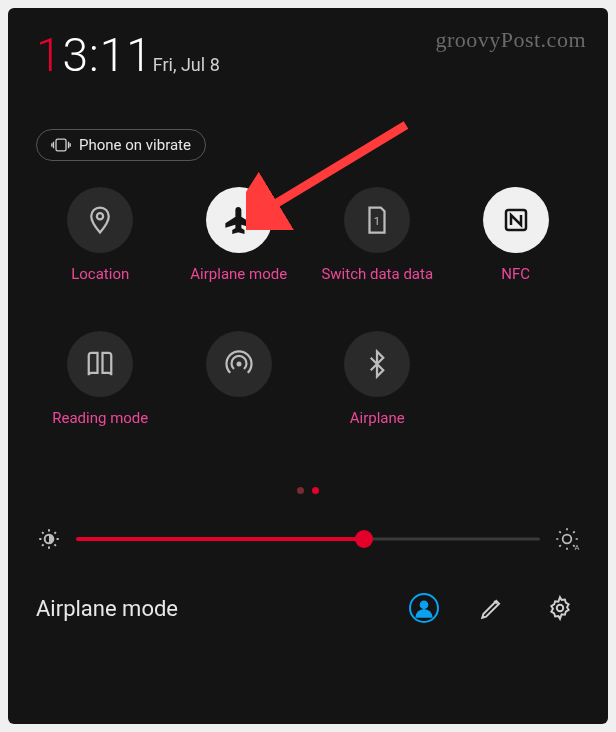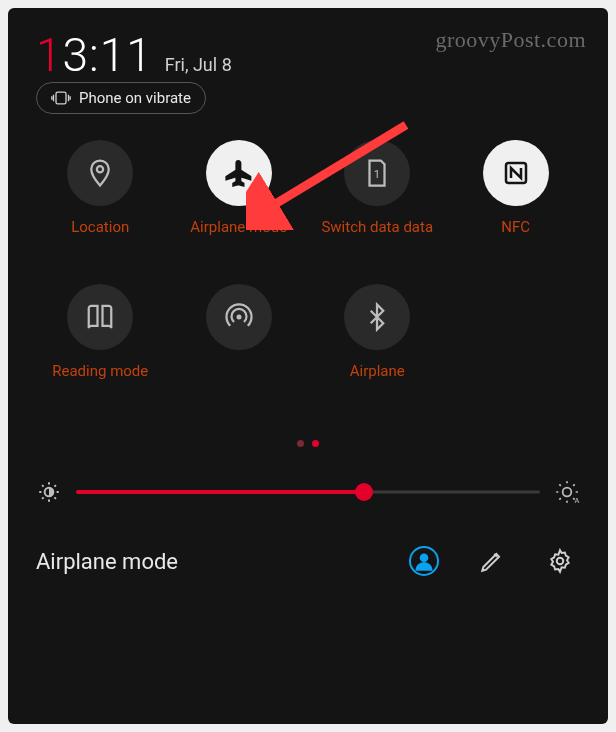--- a/index.html
+++ b/index.html
@@ -20,52 +20,53 @@
     }
     .watermark {
       position: absolute;
       top: 19px;
       right: 22px;
       color: #6a6a6a;
       font-family: Georgia, serif;
       font-size: 22px;
       letter-spacing: 0.5px;
     }
-    .header { display: flex; align-items: baseline; gap: 12px; }
+    .header { display: flex; align-items: baseline; margin-bottom: 14px; }
     .time { font-size: 46px; font-weight: 300; color: #fff; letter-spacing: 1px; }
     .time .red { color: #e3002a; }
     .date { font-size: 18px; color: #d0d0d0; text-align: right; }
     .vibrate-pill {
       border: 1px solid #555;
       border-radius: 22px;
       padding: 6px 14px;
       display: inline-flex;
       align-items: center;
       gap: 8px;
       font-size: 15px;
       color: #e8e8e8;
       margin-bottom: 26px;
       cursor: pointer;
+      margin-top: 33px;
     }
     .vibrate-icon { width: 20px; height: 16px; }
     .tiles {
       display: grid;
       grid-template-columns: repeat(4, 1fr);
       column-gap: 10px;
       row-gap: 28px;
       margin-bottom: 40px;
     }
     .tile { display: flex; flex-direction: column; align-items: center; gap: 12px; cursor: pointer; }
     .tile-circle {
       width: 66px; height: 66px; border-radius: 50%;
       display: flex; align-items: center; justify-content: center;
     }
     .tile-circle.off { background: #2a2a2a; }
     .tile-circle.on  { background: #f0f0f0; }
-    .tile-label { font-size: 15px; color: #c2410c; text-align: center; line-height: 1.25; min-height: 38px; }
+    .tile-label { font-size: 15px; color: #ec4899; text-align: center; line-height: 1.25; min-height: 38px; }
     .tile svg { width: 30px; height: 30px; }
     .tile-circle.off svg { stroke: #bdbdbd; fill: none; }
     .tile-circle.on  svg { stroke: #141414; fill: none; }
     .pager { display: flex; justify-content: center; gap: 8px; margin-bottom: 32px; }
     .dot { width: 7px; height: 7px; border-radius: 50%; }
     .dot.inactive { background: #7a2a33; }
     .dot.active   { background: #e3002a; }
     .brightness-row { display: flex; align-items: center; gap: 14px; margin-bottom: 36px; }
     .bright-icon { width: 26px; height: 26px; color: #bdbdbd; flex-shrink: 0; }
     .slider { position: relative; flex: 1; height: 24px; }

